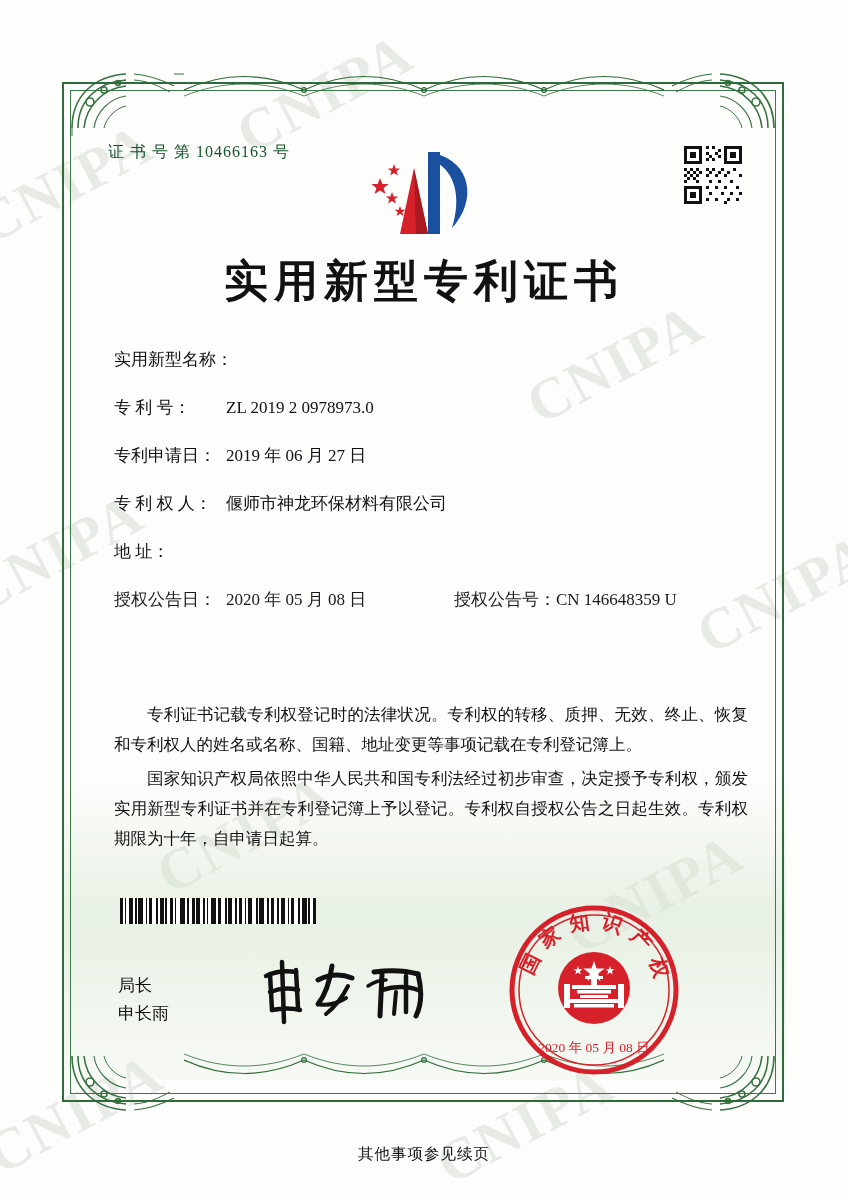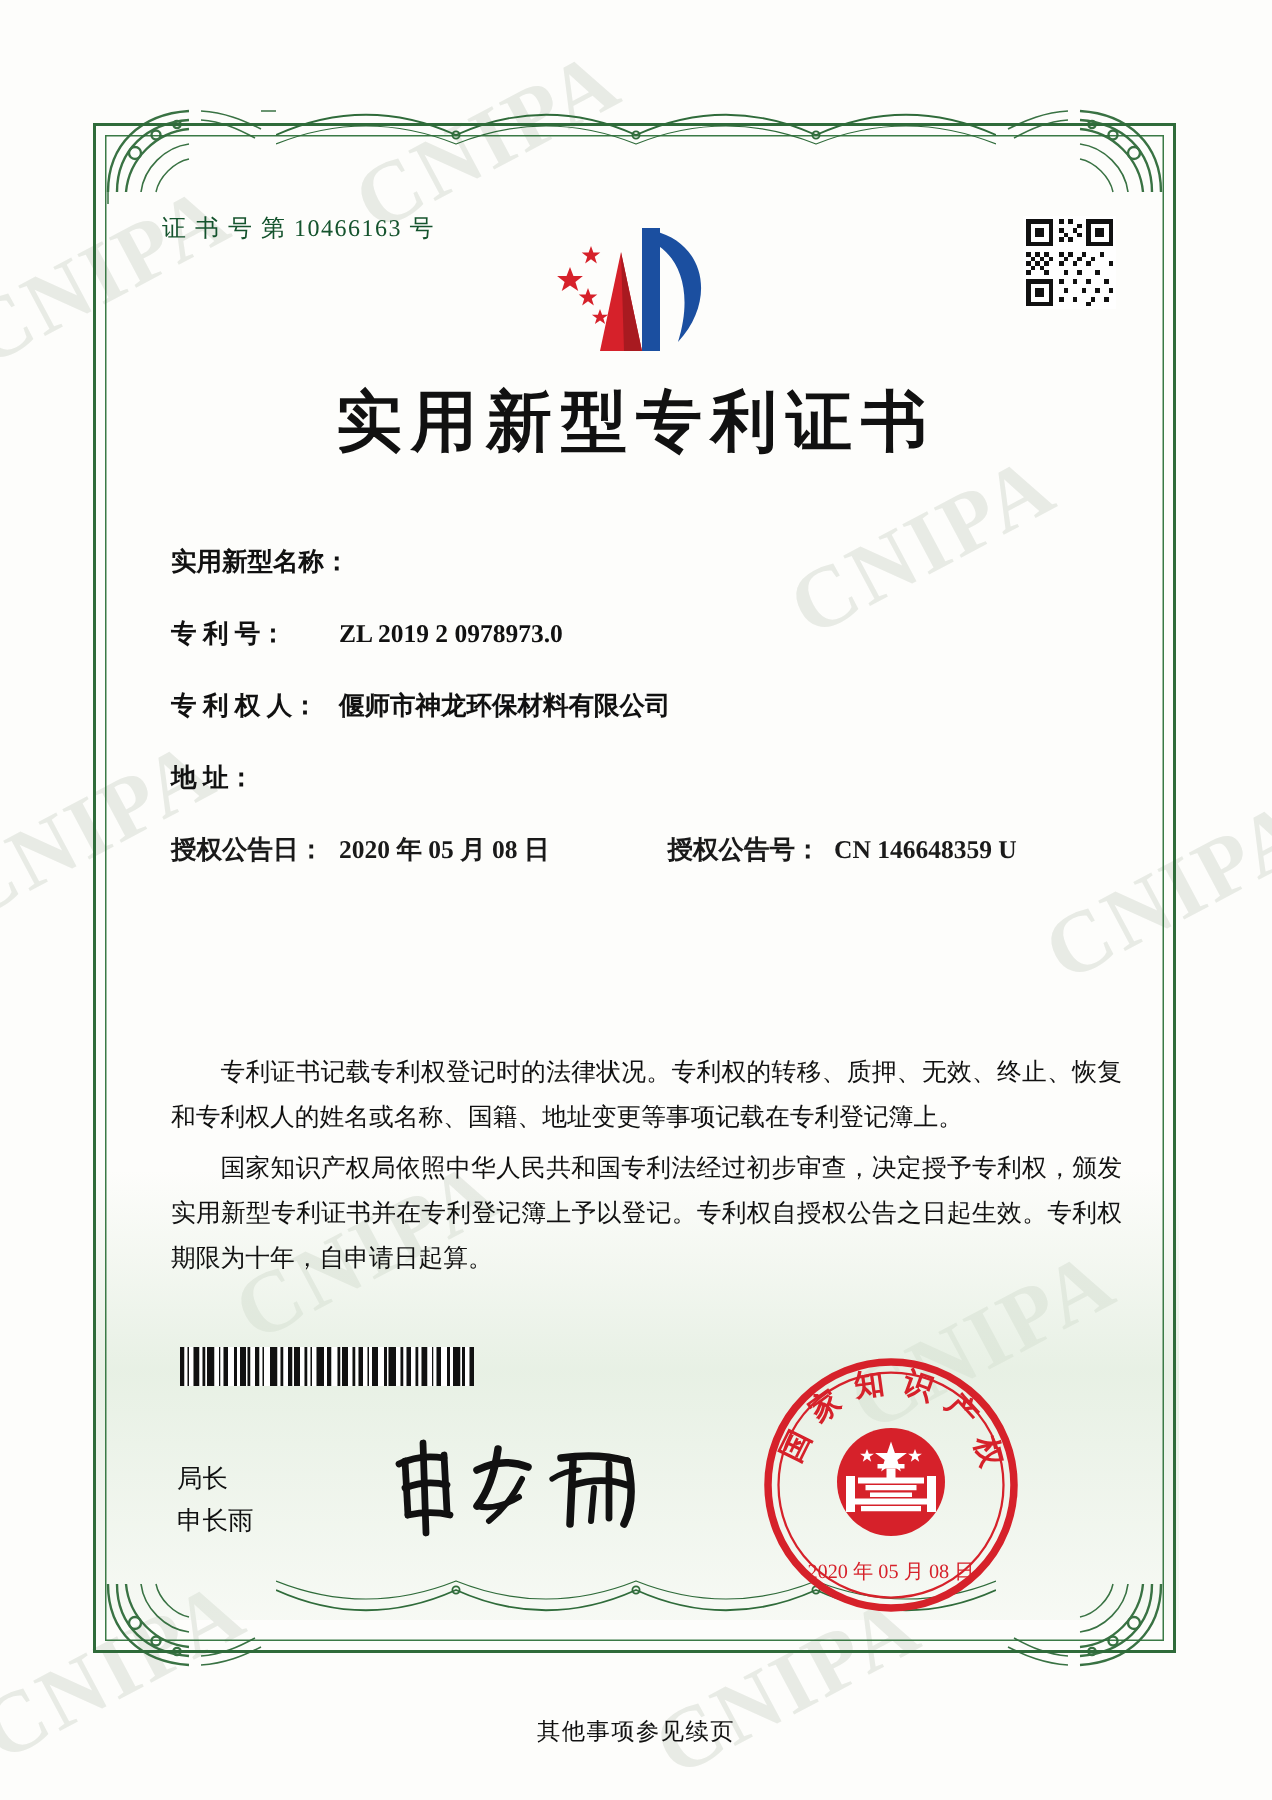--- a/index.html
+++ b/index.html
@@ -122,41 +122,41 @@
     font-size: 44px;
     font-weight: bold;
     letter-spacing: 6px;
     color: #111;
     font-family: "Liberation Serif", serif;
   }
 
   
   .fields {
     position: absolute;
-    left: 114px; top: 363px; width: 630px; font-weight: bold;
+    left: 114px; top: 348px; width: 630px;
   }
   .row {
     display: flex;
     align-items: baseline;
     margin-bottom: 25px;
     font-size: 17px;
     color: #111;
   }
   .row .lbl {
     width: 112px;
     flex: 0 0 112px;
     letter-spacing: 0;
     white-space: nowrap;
   }
   .row .val { flex: 1; }
 
   .row-double { display: flex; align-items: baseline; font-size: 17px; margin-bottom: 6px;}
   .row-double .lbl2 { flex: 0 0 112px; }
   .row-double .val2 { flex: 0 0 210px; }
-  .row-double .lbl3 { flex: 0 0 120px; text-align: center; }
+  .row-double .lbl3 { flex: 0 0 120px; text-align: right; }
   .row-double .val3 { flex: 1; }
 
   
   .paras {
     position: absolute;
     left: 114px; top: 700px; width: 634px;
     font-size: 16.5px;
     line-height: 30px;
     color: #111;
     text-align: justify;
@@ -412,20 +412,24 @@
 
   <div class="fields">
     <div class="row">
       <div class="lbl">实用新型名称：</div>
     </div>
     <div class="row">
       <div class="lbl">专    利    号：</div>
       <div class="val">ZL 2019 2 0978973.0</div>
     </div>
     <div class="row">
+      <div class="lbl">专利申请日：</div>
+      <div class="val">2019 年 06 月 27 日</div>
+    </div>
+    <div class="row">
       <div class="lbl">专 利 权 人：</div>
       <div class="val">偃师市神龙环保材料有限公司</div>
     </div>
     <div class="row">
       <div class="lbl">地        址：</div>
     </div>
     <div class="row-double">
       <div class="lbl2">授权公告日：</div>
       <div class="val2">2020 年 05 月 08 日</div>
       <div class="lbl3">授权公告号：</div>

